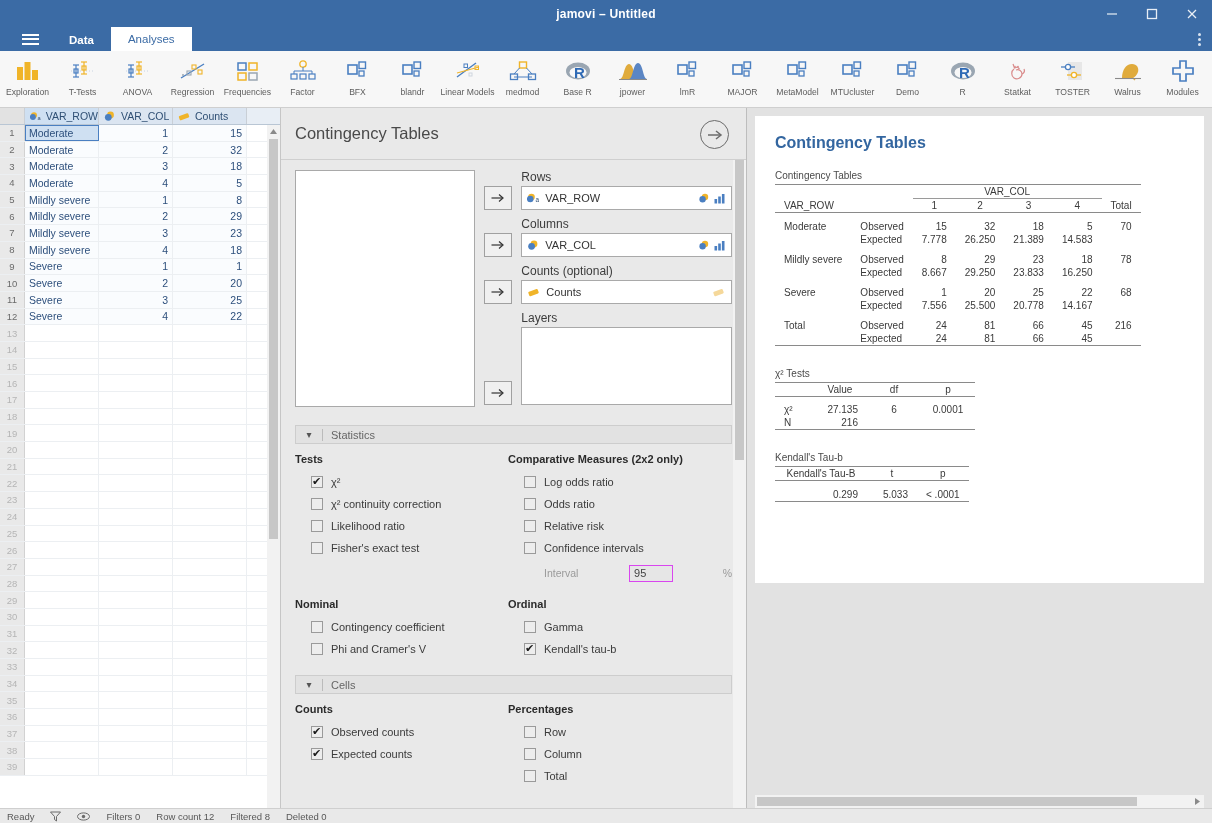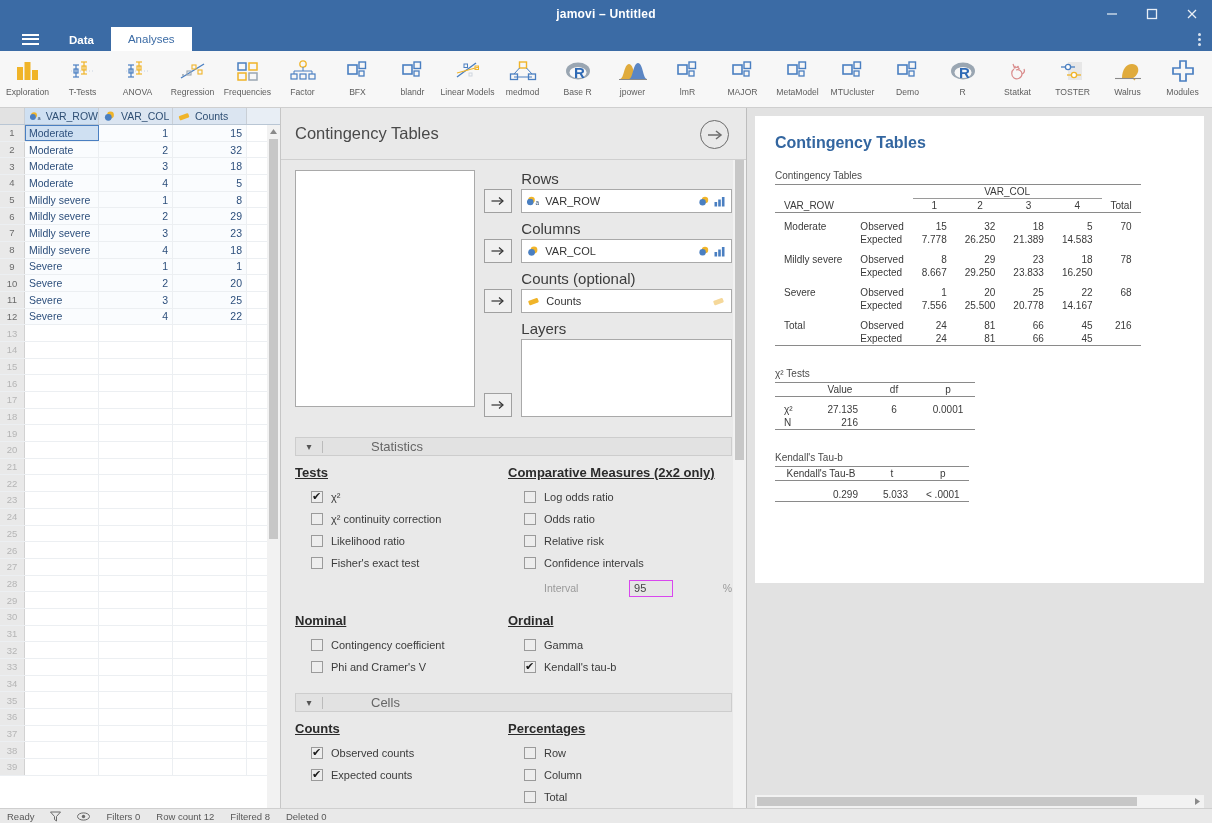--- a/index.html
+++ b/index.html
@@ -90,37 +90,37 @@
                   display: flex; align-items: center; justify-content: center; }
   .opt-body { flex: 1; overflow: hidden; padding: 10px 14px 0 14px; position: relative; }
 
   .varrow { display: flex; gap: 0; }
   .varpool { width: 195px; height: 237px; background: #fff; border: 1px solid #a9a9a9; }
   .assign-col { width: 268px; margin-left: 9px; }
   .assign-block { display: flex; align-items: flex-end; margin-bottom: 7px; }
   .arrow-btn { width: 28px; height: 24px; border: 1px solid #a0a0a0; background: #f0f0f0;
                display: flex; align-items: center; justify-content: center; margin-right: 9px; }
   .assign-right { flex: 1; }
-  .assign-lbl { font-size: 15px; color: #3c3c3c; margin-bottom: 2px; }
+  .assign-lbl { font-size: 12px; color: #3c3c3c; margin-bottom: 2px; }
   .assign-box { height: 24px; background: #fff; border: 1px solid #a9a9a9;
                 display: flex; align-items: center; padding: 0 5px; gap: 5px; position: relative; }
   .assign-box .vname { font-size: 11px; color: #333; }
   .assign-box .right-icons { position: absolute; right: 5px; display: flex; gap: 3px; align-items: center; }
   .layers-box { height: 78px; background: #fff; border: 1px solid #a9a9a9; }
 
   .collapse-bar { height: 19px; background: #e2e2e2; border: 1px solid #cdcdcd;
                   display: flex; align-items: center; margin-top: 13px; }
   .collapse-bar .chev { width: 26px; text-align: center; color: #555; font-size: 10px; }
   .collapse-bar .divider { width: 1px; height: 12px; background: #bbb; }
-  .collapse-bar .cb-label { font-size: 13px; color: #666; padding-left: 8px; margin-left: 40px; }
+  .collapse-bar .cb-label { font-size: 11px; color: #666; padding-left: 8px; }
 
   .two-col { display: flex; margin-top: 9px; }
   .col-a { width: 213px; }
   .col-b { flex: 1; }
-  .grp-title { font-size: 13px; font-weight: bold; color: #2b2b2b; margin-bottom: 6px; text-decoration: underline; }
+  .grp-title { font-size: 11px; font-weight: bold; color: #2b2b2b; margin-bottom: 6px; }
   .chk-row { display: flex; align-items: center; height: 22px; padding-left: 16px; }
   .chk { width: 12px; height: 12px; border: 1px solid #9a9a9a; background: #ededed;
          margin-right: 8px; position: relative; flex: none; }
   .chk.on::after { content: "✔"; position: absolute; left: 0px; top: -3px;
                    font-size: 11px; color: #1a1a1a; line-height: 14px; }
   .chk-lbl { font-size: 11px; color: #3b3b3b; }
   .interval-row { display: flex; align-items: center; height: 24px; padding-left: 36px; margin-top: 2px; justify-content: space-between; }
   .interval-lbl { font-size: 10.5px; color: #9a9a9a; margin-right: 7px; }
   .interval-input { width: 44px; height: 17px; background: #e6e6e6; border: 1px solid #d946ef;
                     font-size: 11px; color: #444; padding-left: 4px; display: flex; align-items: center; }

